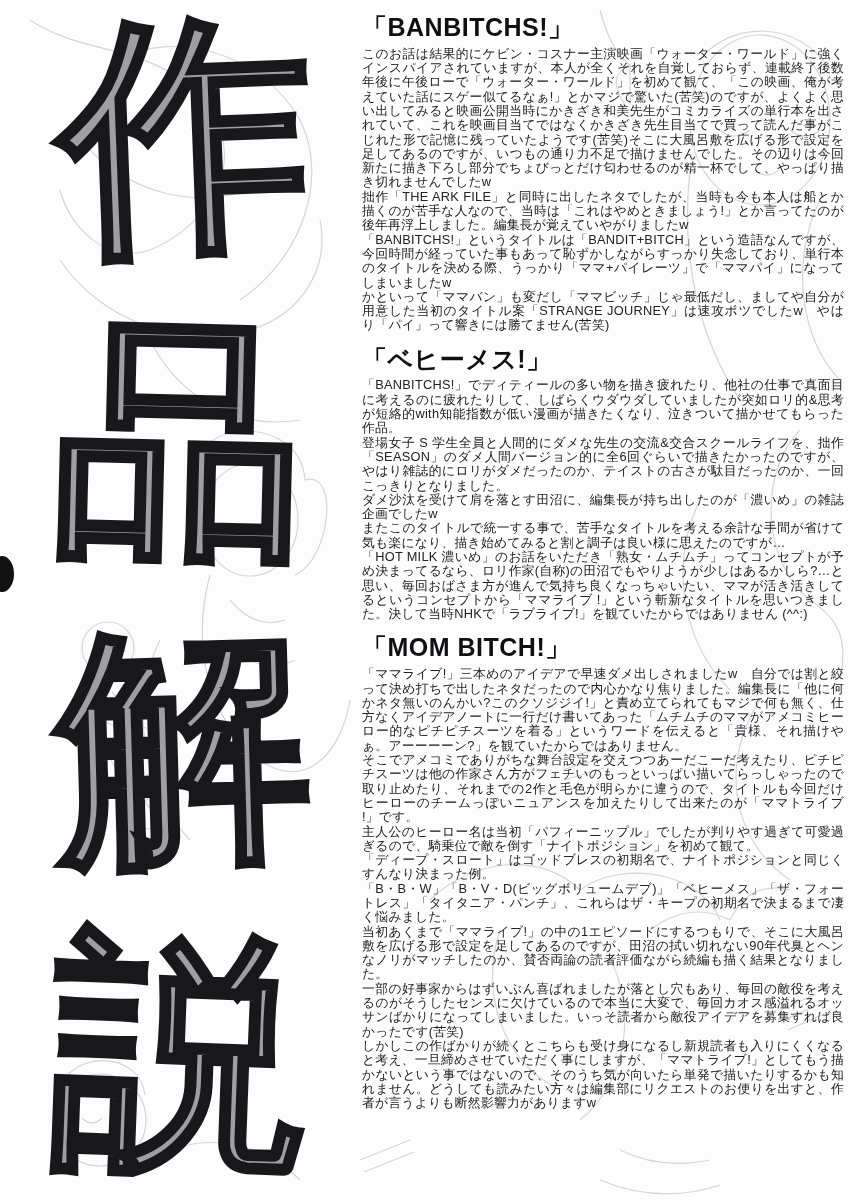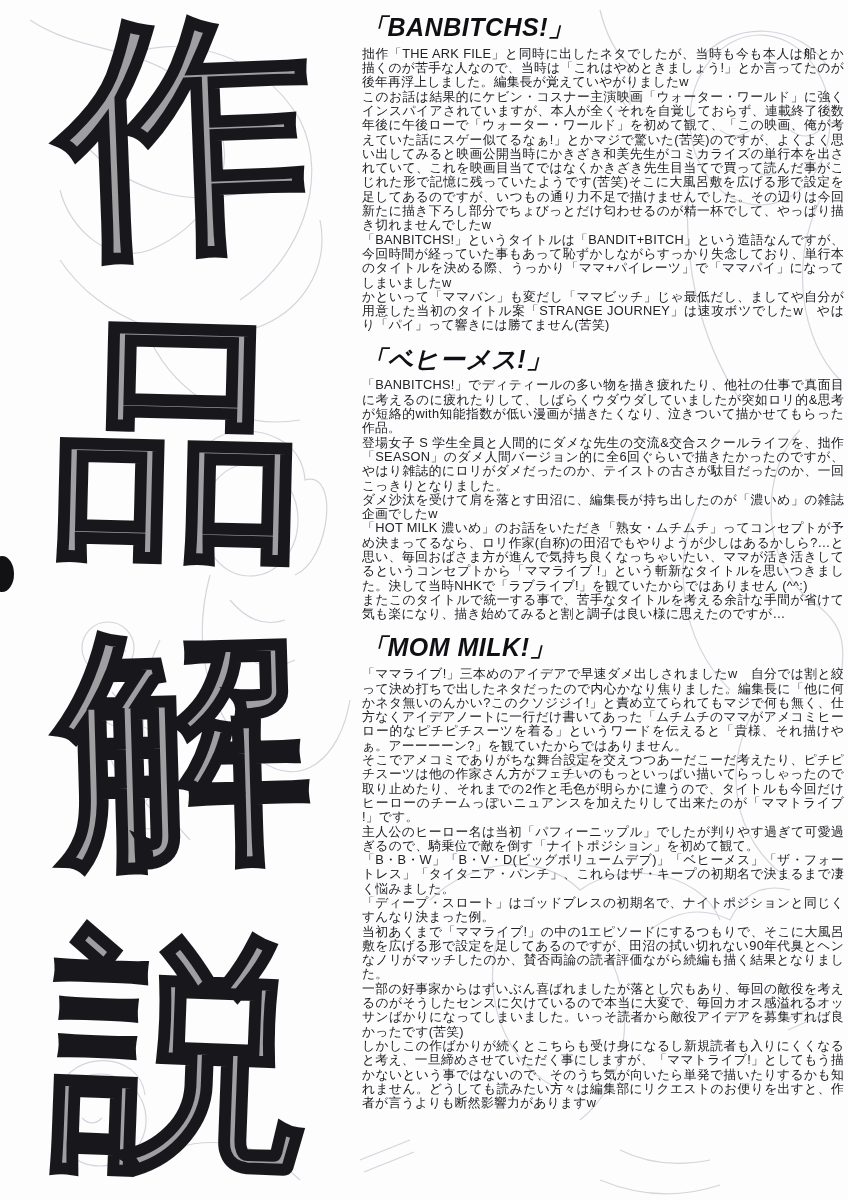--- a/index.html
+++ b/index.html
@@ -70,21 +70,20 @@
   }
   .section { margin: 0; }
   .section h2 {
     margin: 12px 0 5px 0;
     font-size: 25px;
     line-height: 1.15;
     font-weight: 800;
     letter-spacing: 0.5px;
     color: #101014;
     white-space: nowrap;
-    font-style: italic;
   }
   .section:first-child h2 { margin-top: 0; }
   .section p {
     margin: 0;
     font-size: 12.8px;
     line-height: 14.3px;
     letter-spacing: 0.25px;
     text-align: justify;
     text-justify: inter-character;
     color: #212126;
@@ -157,44 +156,44 @@
     <div class="ch">解</div>
     <div class="ch">説</div>
   </div>
 
   <div class="edge-mark"></div>
 
   <div class="text-col">
 
     <div class="section">
       <h2>「BANBITCHS!」</h2>
+      <p>このお話は結果的にケビン・コスナー主演映画「ウォーター・ワールド」に強くインスパイアされていますが、本人が全くそれを自覚しておらず、連載終了後数年後に午後ローで「ウォーター・ワールド」を初めて観て、「この映画、俺が考えていた話にスゲー似てるなぁ!」とかマジで驚いた(苦笑)のですが、よくよく思い出してみると映画公開当時にかきざき和美先生がコミカライズの単行本を出されていて、これを映画目当てではなくかきざき先生目当てで買って読んだ事がこじれた形で記憶に残っていたようです(苦笑)そこに大風呂敷を広げる形で設定を足してあるのですが、いつもの通り力不足で描けませんでした。その辺りは今回新たに描き下ろし部分でちょびっとだけ匂わせるのが精一杯でして、やっぱり描き切れませんでしたw</p>
       <p>拙作「THE ARK FILE」と同時に出したネタでしたが、当時も今も本人は船とか描くのが苦手な人なので、当時は「これはやめときましょう!」とか言ってたのが後年再浮上しました。編集長が覚えていやがりましたw</p>
-      <p>このお話は結果的にケビン・コスナー主演映画「ウォーター・ワールド」に強くインスパイアされていますが、本人が全くそれを自覚しておらず、連載終了後数年後に午後ローで「ウォーター・ワールド」を初めて観て、「この映画、俺が考えていた話にスゲー似てるなぁ!」とかマジで驚いた(苦笑)のですが、よくよく思い出してみると映画公開当時にかきざき和美先生がコミカライズの単行本を出されていて、これを映画目当てではなくかきざき先生目当てで買って読んだ事がこじれた形で記憶に残っていたようです(苦笑)そこに大風呂敷を広げる形で設定を足してあるのですが、いつもの通り力不足で描けませんでした。その辺りは今回新たに描き下ろし部分でちょびっとだけ匂わせるのが精一杯でして、やっぱり描き切れませんでしたw</p>
       <p>「BANBITCHS!」というタイトルは「BANDIT+BITCH」という造語なんですが、今回時間が経っていた事もあって恥ずかしながらすっかり失念しており、単行本のタイトルを決める際、うっかり「ママ+パイレーツ」で「ママパイ」になってしまいましたw</p>
       <p>かといって「ママバン」も変だし「ママビッチ」じゃ最低だし、ましてや自分が用意した当初のタイトル案「STRANGE JOURNEY」は速攻ボツでしたw　やはり「パイ」って響きには勝てません(苦笑)</p>
     </div>
 
     <div class="section">
       <h2>「ベヒーメス!」</h2>
       <p>「BANBITCHS!」でディティールの多い物を描き疲れたり、他社の仕事で真面目に考えるのに疲れたりして、しばらくウダウダしていましたが突如ロリ的&amp;思考が短絡的with知能指数が低い漫画が描きたくなり、泣きついて描かせてもらった作品。</p>
       <p>登場女子 S 学生全員と人間的にダメな先生の交流&amp;交合スクールライフを、拙作「SEASON」のダメ人間バージョン的に全6回ぐらいで描きたかったのですが、やはり雑誌的にロリがダメだったのか、テイストの古さが駄目だったのか、一回こっきりとなりました。</p>
       <p>ダメ沙汰を受けて肩を落とす田沼に、編集長が持ち出したのが「濃いめ」の雑誌企画でしたw</p>
     </div>
 
     <div class="section">
+      <p>またこのタイトルで統一する事で、苦手なタイトルを考える余計な手間が省けて気も楽になり、描き始めてみると割と調子は良い様に思えたのですが…</p>
       <p>「HOT MILK 濃いめ」のお話をいただき「熟女・ムチムチ」ってコンセプトが予め決まってるなら、ロリ作家(自称)の田沼でもやりようが少しはあるかしら?…と思い、毎回おばさま方が進んで気持ち良くなっちゃいたい、ママが活き活きしてるというコンセプトから「ママライブ !」という斬新なタイトルを思いつきました。決して当時NHKで「ラブライブ!」を観ていたからではありません (^^:)</p>
-      <p>またこのタイトルで統一する事で、苦手なタイトルを考える余計な手間が省けて気も楽になり、描き始めてみると割と調子は良い様に思えたのですが…</p>
     </div>
 
     <div class="section">
-      <h2>「MOM MILK!」</h2>
+      <h2>「MOM BITCH!」</h2>
       <p>「ママライブ!」三本めのアイデアで早速ダメ出しされましたw　自分では割と絞って決め打ちで出したネタだったので内心かなり焦りました。編集長に「他に何かネタ無いのんかい?このクソジジイ!」と責め立てられてもマジで何も無く、仕方なくアイデアノートに一行だけ書いてあった「ムチムチのママがアメコミヒーロー的なピチピチスーツを着る」というワードを伝えると「貴様、それ描けやぁ。アーーーーン?」を観ていたからではありません。</p>
       <p>そこでアメコミでありがちな舞台設定を交えつつあーだこーだ考えたり、ピチピチスーツは他の作家さん方がフェチいのもっといっぱい描いてらっしゃったので取り止めたり、それまでの2作と毛色が明らかに違うので、タイトルも今回だけヒーローのチームっぽいニュアンスを加えたりして出来たのが「ママトライブ !」です。</p>
       <p>主人公のヒーロー名は当初「パフィーニップル」でしたが判りやす過ぎて可愛過ぎるので、騎乗位で敵を倒す「ナイトポジション」を初めて観て。</p>
+      <p>「ディープ・スロート」はゴッドブレスの初期名で、ナイトポジションと同じくすんなり決まった例。</p>
       <p>「B・B・W」「B・V・D(ビッグボリュームデブ)」「ベヒーメス」「ザ・フォートレス」「タイタニア・パンチ」、これらはザ・キープの初期名で決まるまで凄く悩みました。</p>
-      <p>「ディープ・スロート」はゴッドブレスの初期名で、ナイトポジションと同じくすんなり決まった例。</p>
       <p>当初あくまで「ママライブ!」の中の1エピソードにするつもりで、そこに大風呂敷を広げる形で設定を足してあるのですが、田沼の拭い切れない90年代臭とヘンなノリがマッチしたのか、賛否両論の読者評価ながら続編も描く結果となりました。</p>
       <p>一部の好事家からはずいぶん喜ばれましたが落とし穴もあり、毎回の敵役を考えるのがそうしたセンスに欠けているので本当に大変で、毎回カオス感溢れるオッサンばかりになってしまいました。いっそ読者から敵役アイデアを募集すれば良かったです(苦笑)</p>
       <p>しかしこの作ばかりが続くとこちらも受け身になるし新規読者も入りにくくなると考え、一旦締めさせていただく事にしますが、「ママトライブ!」としてもう描かないという事ではないので、そのうち気が向いたら単発で描いたりするかも知れません。どうしても読みたい方々は編集部にリクエストのお便りを出すと、作者が言うよりも断然影響力がありますw</p>
     </div>
 
   </div>
 </div>
 
 </body></html>

